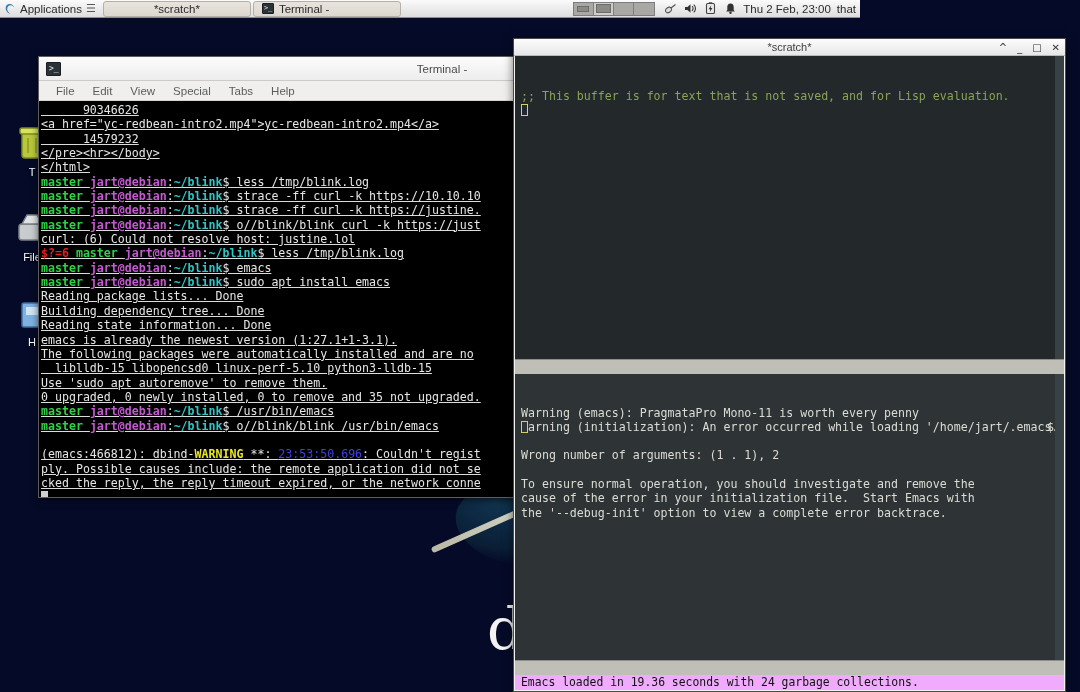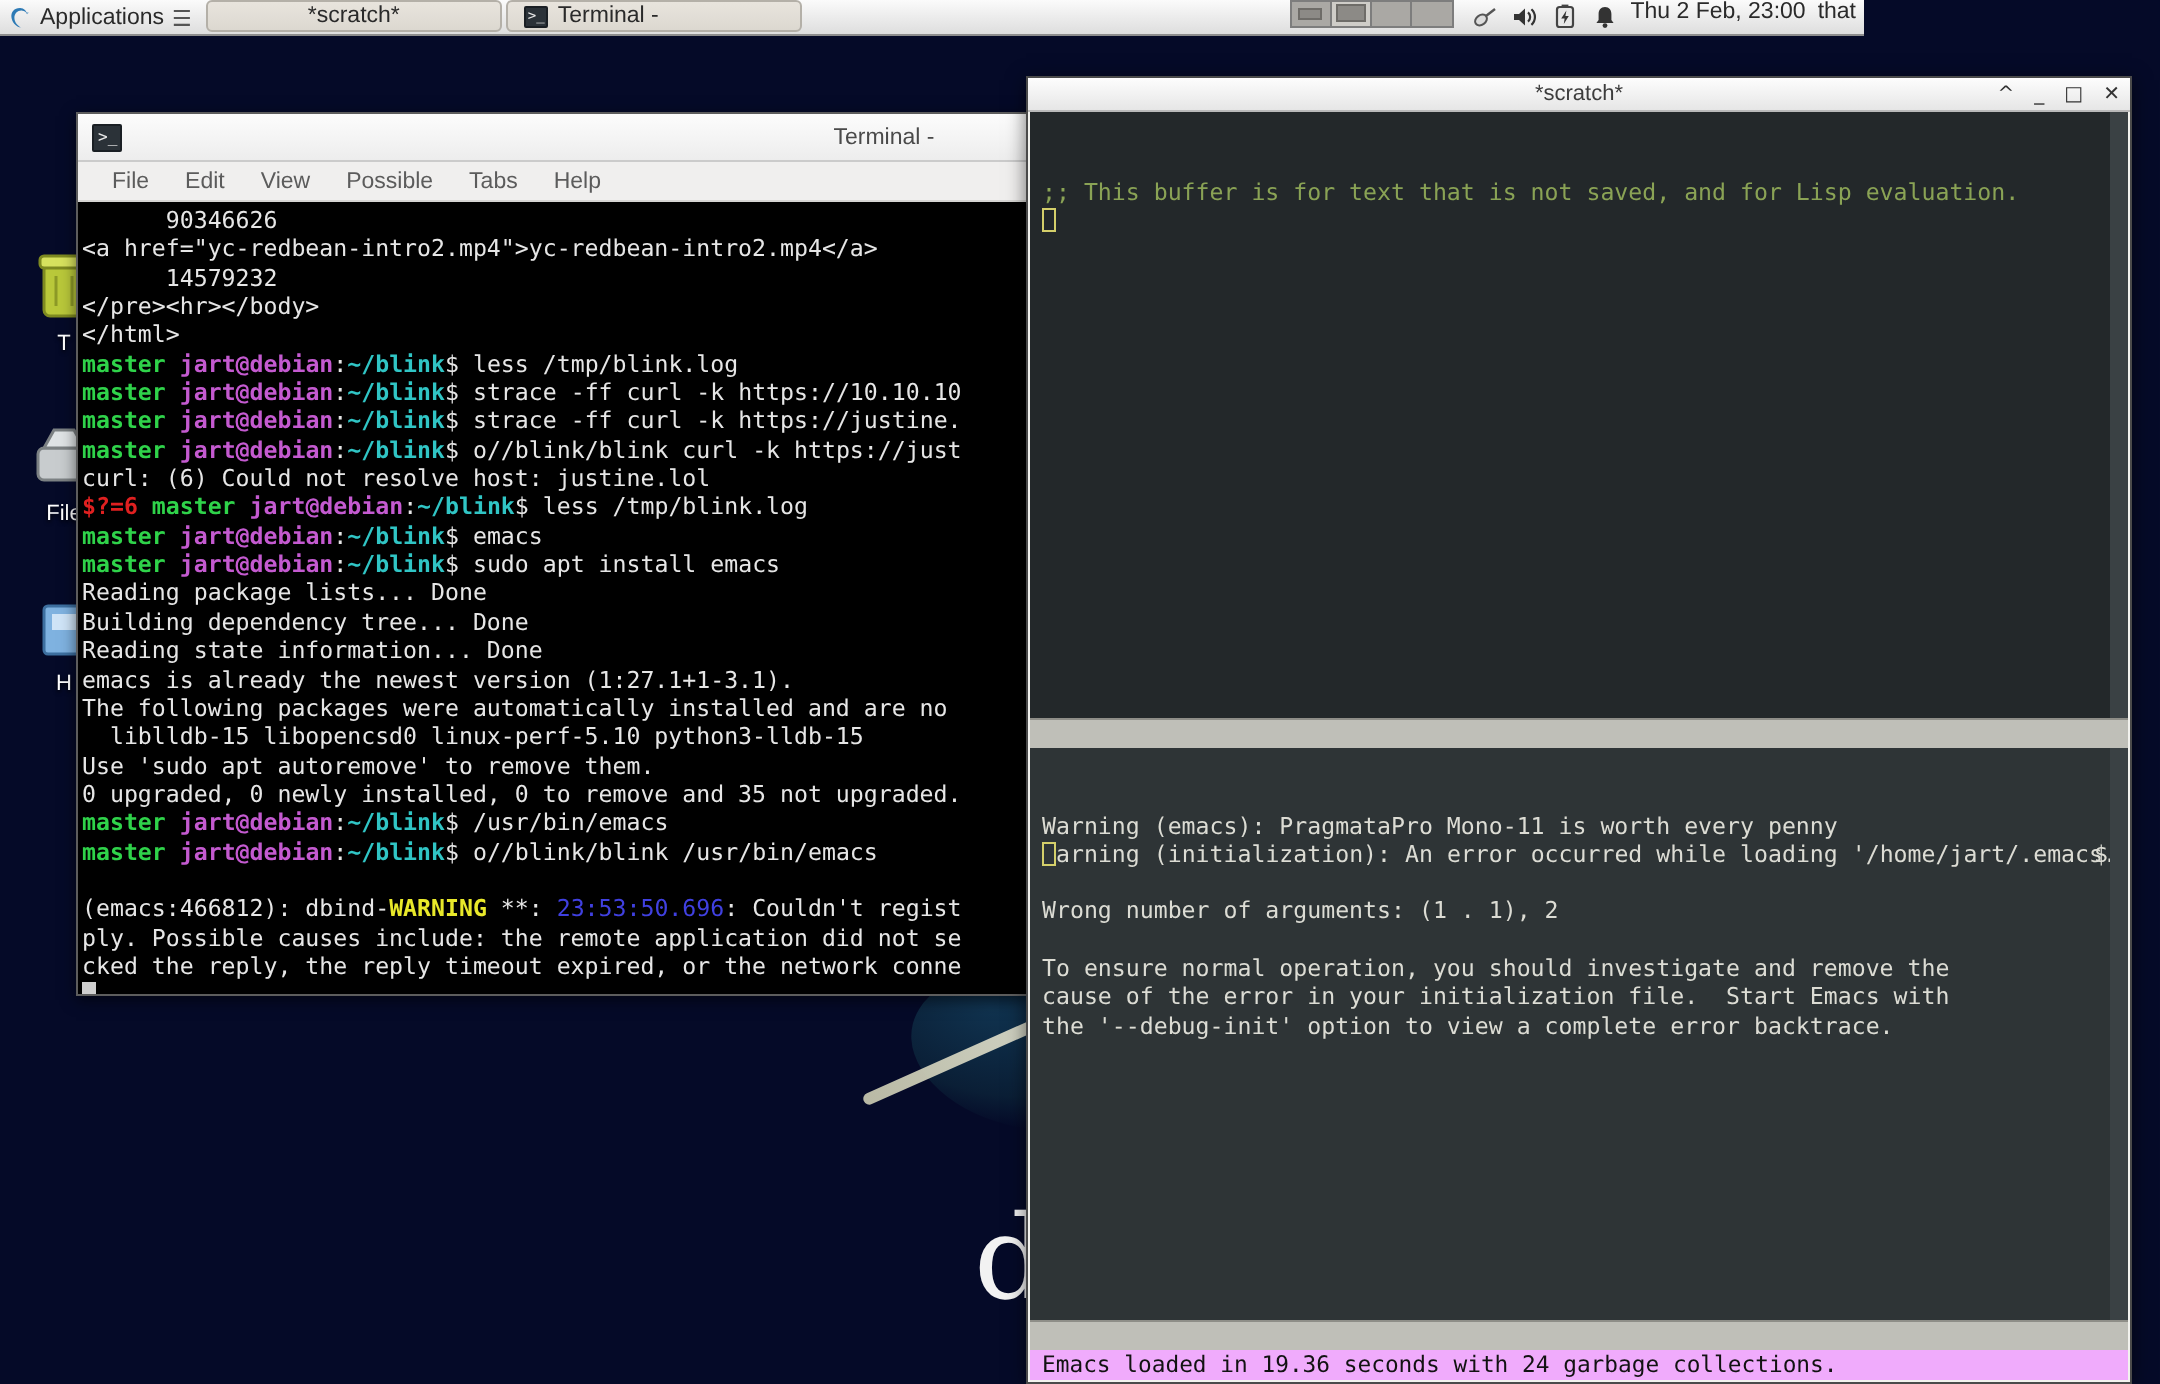--- a/index.html
+++ b/index.html
@@ -52,24 +52,24 @@
     text-align: center;
     color: #ffffff;
     font-size: 11px;
     text-shadow: 0 1px 2px #000;
   }
   .desk-icon .glyph { display:block; height: 40px; }
   .desk-icon .cap { display:block; margin-top:1px; }
 
   
   #panel {
-    position: absolute; left:0; top:0; width:932px; height:18px;
+    position: absolute; left:0; top:0; width:860px; height:18px;
     background: linear-gradient(180deg,#fbfbfb 0%,#ececec 50%,#dedede 100%);
     border-bottom: 1px solid #8d8d8d;
-    display: flex; 
+    display: flex; align-items: center;
     font-size: 11.5px; color: #2a2a2a;
     z-index: 50;
   }
   #apps-menu {
     display:flex; align-items:center; gap:4px;
     padding: 0 6px 0 4px; height: 18px;
   }
   .debian-logo { width:12px; height:12px; }
   #apps-menu .burger { color:#555; font-size:11px; }
 
@@ -144,20 +144,21 @@
   #term-menubar .mi { padding:0 9px; font-size:11.5px; color:#5c5c5c; }
   #term-body {
     flex:1; background:#000;
     color:#dcdcdc;
     font-family:"DejaVu Sans Mono", monospace;
     font-size:11.6px;
     line-height:14.35px;
     padding:2px 0 0 2px;
     overflow:hidden;
     white-space:pre;
+    text-decoration:underline;
   }
   #term-body .ln { height:14.35px; }
   .c-green  { color:#2fd34a; font-weight:bold; }
   .c-purple { color:#c45ad0; font-weight:bold;margin-top:42px; }
   .c-cyan   { color:#30c5c5; font-weight:bold; }
   .c-red    { color:#e02020; font-weight:bold; }
   .c-yellow { color:#e8e82a; font-weight:bold; }
   .c-blue   { color:#4040e0; }
   .c-white  { color:#e6e6e6; }
   .term-cursor {
@@ -351,21 +352,21 @@
 
 <div id="term-win">
   <div id="term-titlebar">
     <span class="ico">&gt;_</span>
     <span id="term-title">Terminal -</span>
   </div>
   <div id="term-menubar">
     <span class="mi">File</span>
     <span class="mi">Edit</span>
     <span class="mi">View</span>
-    <span class="mi">Possible</span>
+    <span class="mi">Special</span>
     <span class="mi">Tabs</span>
     <span class="mi">Help</span>
   </div>
   <div id="term-body"><div class="ln"><span class="c-white">      90346626</span></div><div class="ln"><span class="c-white">&lt;a href="yc-redbean-intro2.mp4"&gt;yc-redbean-intro2.mp4&lt;/a&gt;</span></div><div class="ln"><span class="c-white">      14579232</span></div><div class="ln"><span class="c-white">&lt;/pre&gt;&lt;hr&gt;&lt;/body&gt;</span></div><div class="ln"><span class="c-white">&lt;/html&gt;</span></div><div class="ln"><span class="c-green">master </span><span class="c-purple">jart@debian</span><span class="c-white">:</span><span class="c-cyan">~/blink</span><span class="c-white">$ less /tmp/blink.log</span></div><div class="ln"><span class="c-green">master </span><span class="c-purple">jart@debian</span><span class="c-white">:</span><span class="c-cyan">~/blink</span><span class="c-white">$ strace -ff curl -k https://10.10.10</span></div><div class="ln"><span class="c-green">master </span><span class="c-purple">jart@debian</span><span class="c-white">:</span><span class="c-cyan">~/blink</span><span class="c-white">$ strace -ff curl -k https://justine.</span></div><div class="ln"><span class="c-green">master </span><span class="c-purple">jart@debian</span><span class="c-white">:</span><span class="c-cyan">~/blink</span><span class="c-white">$ o//blink/blink curl -k https://just</span></div><div class="ln"><span class="c-white">curl: (6) Could not resolve host: justine.lol</span></div><div class="ln"><span class="c-red">$?=6 </span><span class="c-green">master </span><span class="c-purple">jart@debian</span><span class="c-white">:</span><span class="c-cyan">~/blink</span><span class="c-white">$ less /tmp/blink.log</span></div><div class="ln"><span class="c-green">master </span><span class="c-purple">jart@debian</span><span class="c-white">:</span><span class="c-cyan">~/blink</span><span class="c-white">$ emacs</span></div><div class="ln"><span class="c-green">master </span><span class="c-purple">jart@debian</span><span class="c-white">:</span><span class="c-cyan">~/blink</span><span class="c-white">$ sudo apt install emacs</span></div><div class="ln"><span class="c-white">Reading package lists... Done</span></div><div class="ln"><span class="c-white">Building dependency tree... Done</span></div><div class="ln"><span class="c-white">Reading state information... Done</span></div><div class="ln"><span class="c-white">emacs is already the newest version (1:27.1+1-3.1).</span></div><div class="ln"><span class="c-white">The following packages were automatically installed and are no</span></div><div class="ln"><span class="c-white">  liblldb-15 libopencsd0 linux-perf-5.10 python3-lldb-15</span></div><div class="ln"><span class="c-white">Use 'sudo apt autoremove' to remove them.</span></div><div class="ln"><span class="c-white">0 upgraded, 0 newly installed, 0 to remove and 35 not upgraded.</span></div><div class="ln"><span class="c-green">master </span><span class="c-purple">jart@debian</span><span class="c-white">:</span><span class="c-cyan">~/blink</span><span class="c-white">$ /usr/bin/emacs</span></div><div class="ln"><span class="c-green">master </span><span class="c-purple">jart@debian</span><span class="c-white">:</span><span class="c-cyan">~/blink</span><span class="c-white">$ o//blink/blink /usr/bin/emacs</span></div><div class="ln"><span class="c-white"></span></div><div class="ln"><span class="c-white">(emacs:466812): dbind-</span><span class="c-yellow">WARNING</span><span class="c-white"> **: </span><span class="c-blue">23:53:50.696</span><span class="c-white">: Couldn't regist</span></div><div class="ln"><span class="c-white">ply. Possible causes include: the remote application did not se</span></div><div class="ln"><span class="c-white">cked the reply, the reply timeout expired, or the network conne</span></div><div class="ln"><span class="term-cursor"></span></div></div>
 </div>
 
 <div id="emacs-win">
   <div id="emacs-titlebar">
     <span id="emacs-title">*scratch*</span>
     <span id="emacs-btns">

